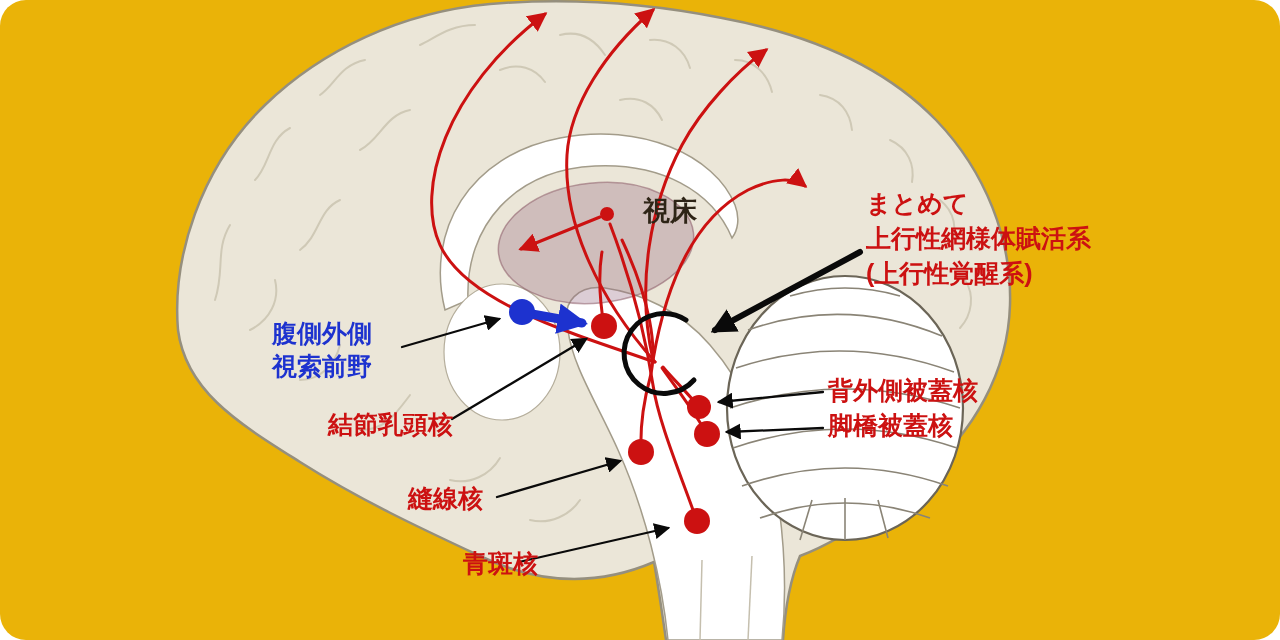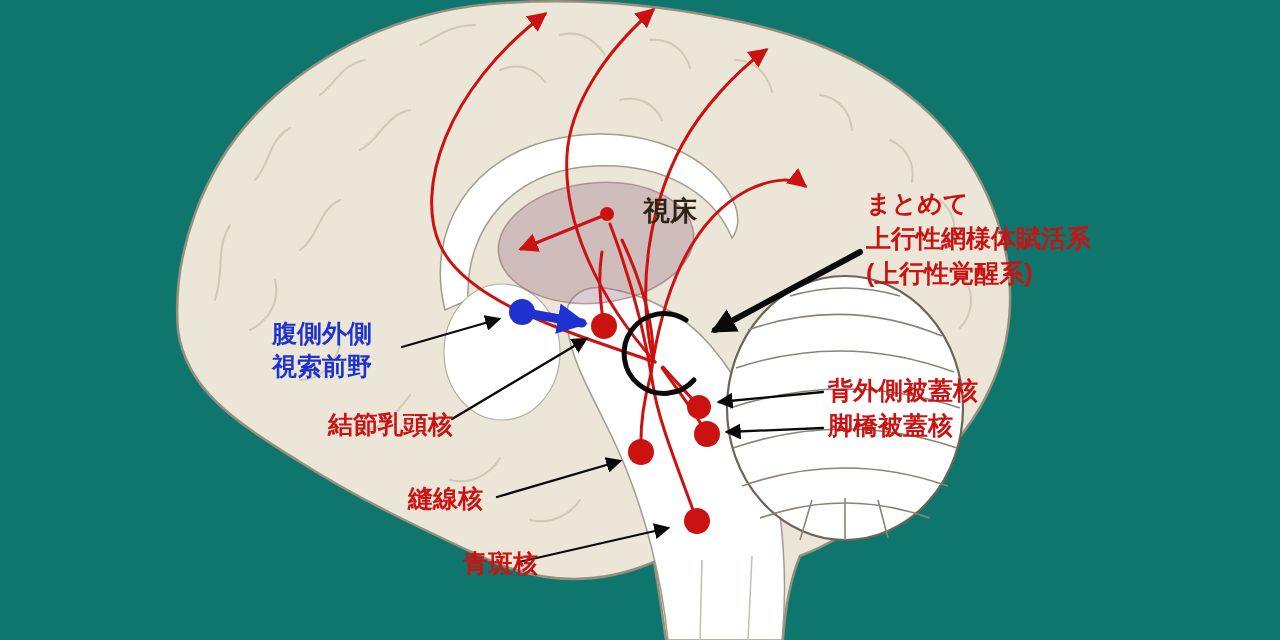--- a/index.html
+++ b/index.html
@@ -1,17 +1,17 @@
 <!DOCTYPE html>
 <html><head>
 <meta charset="utf-8">
 <style>
   html,body{margin:0;padding:0;background:#ffffff;}
-  .stage{position:relative;width:1280px;height:640px;background:#0f766e;overflow:hidden;
-         font-family:"Liberation Sans", sans-serif;}
+  .stage{position:relative;width:1280px;height:640px;background:#eab308;overflow:hidden;
+         font-family:"Liberation Sans", sans-serif;border-radius:26px;}
   svg{position:absolute;inset:0;}
   text{font-family:"Liberation Sans", sans-serif;}
   .lbl-red{fill:#cc1111;font-size:25px;font-weight:600;}
   .lbl-blue{fill:#1d32cf;font-size:25px;font-weight:600;}
   .lbl-dark{fill:#2e2416;font-size:27px;font-weight:700;}
 </style>
 </head>
 <body>
 
 <div class="stage">

